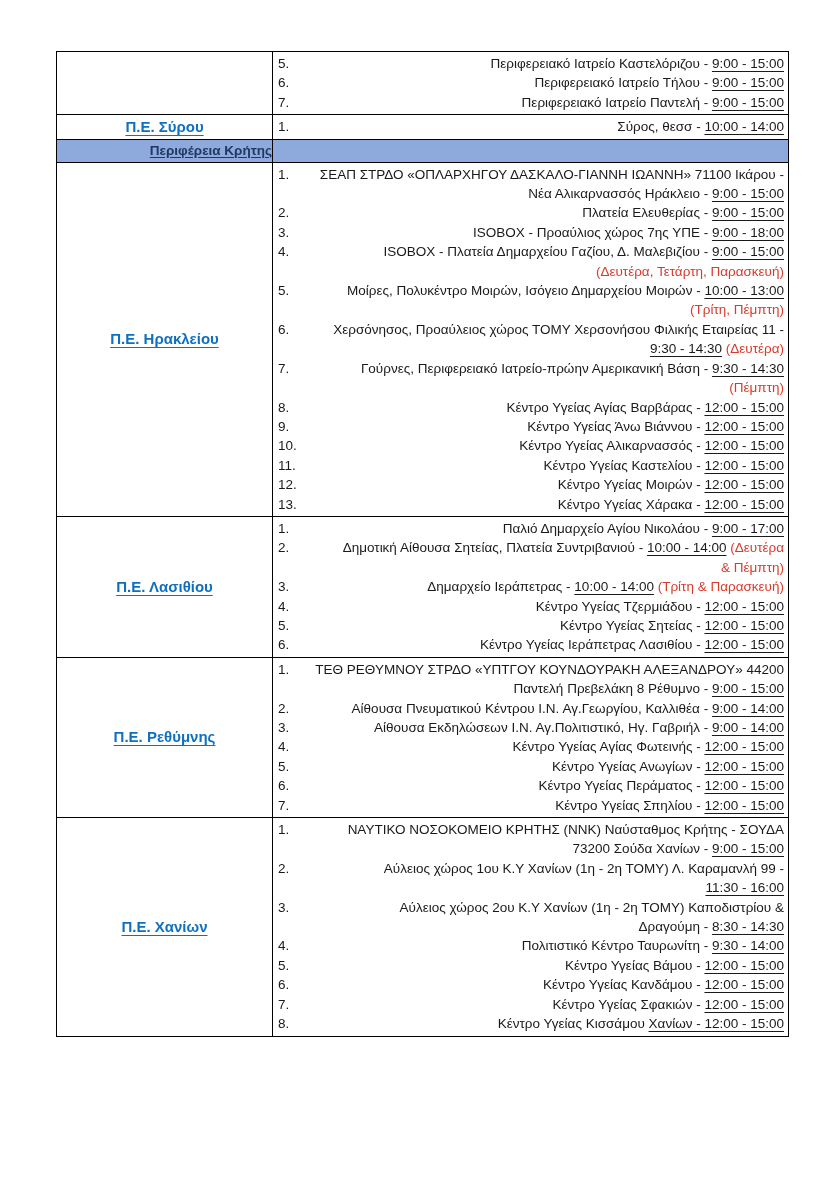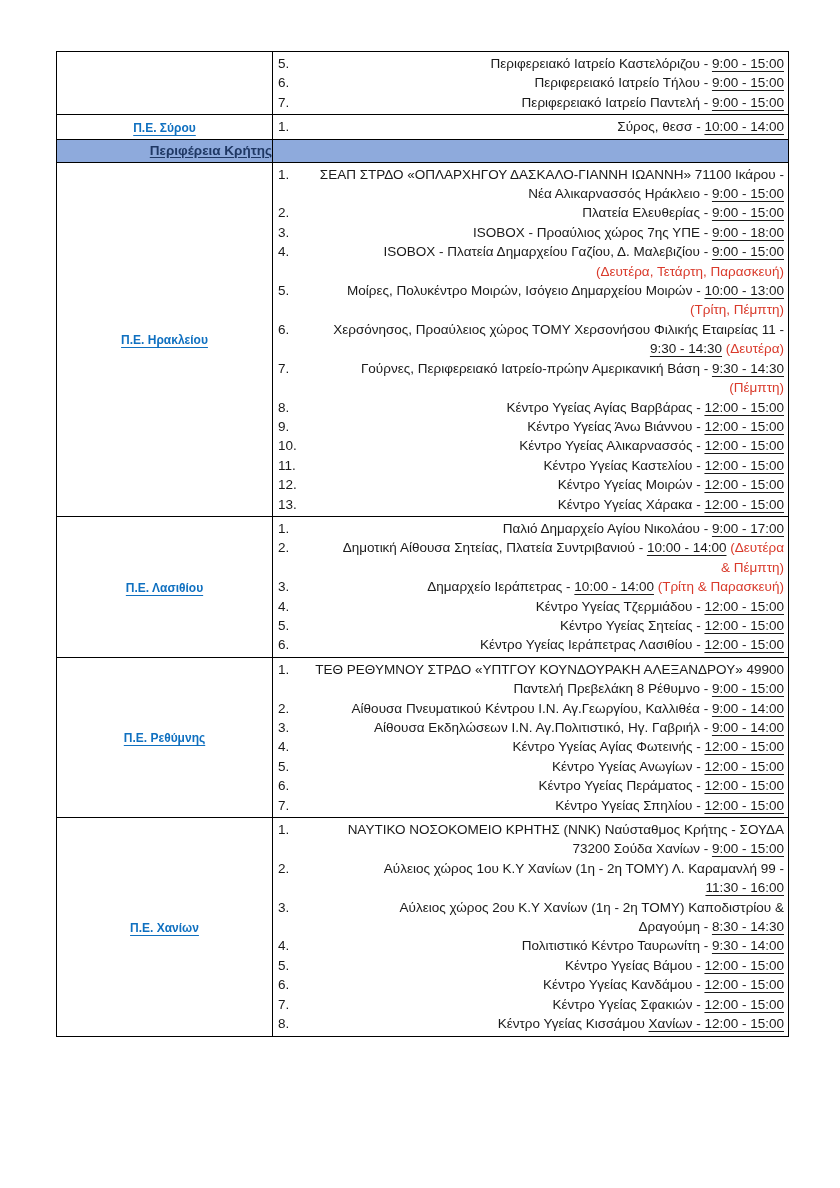--- a/index.html
+++ b/index.html
@@ -15,21 +15,21 @@
   td { border:1.5px solid #000; padding:0; }
   td.label-cell { text-align:center; vertical-align:middle; }
   td.items-cell { vertical-align:top; padding:2px 4px 2px 0; }
   .item { display:flex; font-size:13.5px; line-height:19.4px; }
   .num { flex:0 0 20px; padding-left:5px; }
   .content { flex:1; min-width:0;text-align:right; }
   .line { white-space:nowrap; }
   .u { text-decoration:underline; text-underline-offset:3px; text-decoration-thickness:1.3px; }
   .r { color:var(--red,#d93a2b); }
   .region-link {
-    color:var(--link,#0f70c0); font-weight:700; font-size:12px;
+    color:var(--link,#0f70c0); font-weight:700; font-size:15px;
     text-decoration:underline; text-underline-offset:3px; cursor:pointer;
   }
   tr.header-row td { background:var(--hdrbg,#8eaadc); height:18px;text-align:right; }
   .header-link {
     color:var(--hdrtext,#1f3864); font-weight:700; font-size:13.5px; line-height:18px;
     text-decoration:underline; text-underline-offset:2px; cursor:pointer;
   }
 </style>
 </head>
 <body>
@@ -208,21 +208,21 @@
               </span>
             </div>
           </td>
         </tr>
         <tr>
           <td class="label-cell"><span class="region-link">Π.Ε. Ρεθύμνης</span></td>
           <td class="items-cell">
             <div class="item">
               <span class="num">1.</span>
               <span class="content">
-                <div class="line"><span>ΤΕΘ ΡΕΘΥΜΝΟΥ ΣΤΡΔΟ «ΥΠΤΓΟΥ ΚΟΥΝΔΟΥΡΑΚΗ ΑΛΕΞΑΝΔΡΟΥ» 49900</span></div>
+                <div class="line"><span>ΤΕΘ ΡΕΘΥΜΝΟΥ ΣΤΡΔΟ «ΥΠΤΓΟΥ ΚΟΥΝΔΟΥΡΑΚΗ ΑΛΕΞΑΝΔΡΟΥ» 44200</span></div>
                 <div class="line"><span>Παντελή Πρεβελάκη 8 Ρέθυμνο - </span><span class="u">9:00 - 15:00</span></div>
               </span>
             </div>
             <div class="item">
               <span class="num">2.</span>
               <span class="content">
                 <div class="line"><span>Αίθουσα Πνευματικού Κέντρου Ι.Ν. Αγ.Γεωργίου, Καλλιθέα - </span><span class="u">9:00 - 14:00</span></div>
               </span>
             </div>
             <div class="item">

